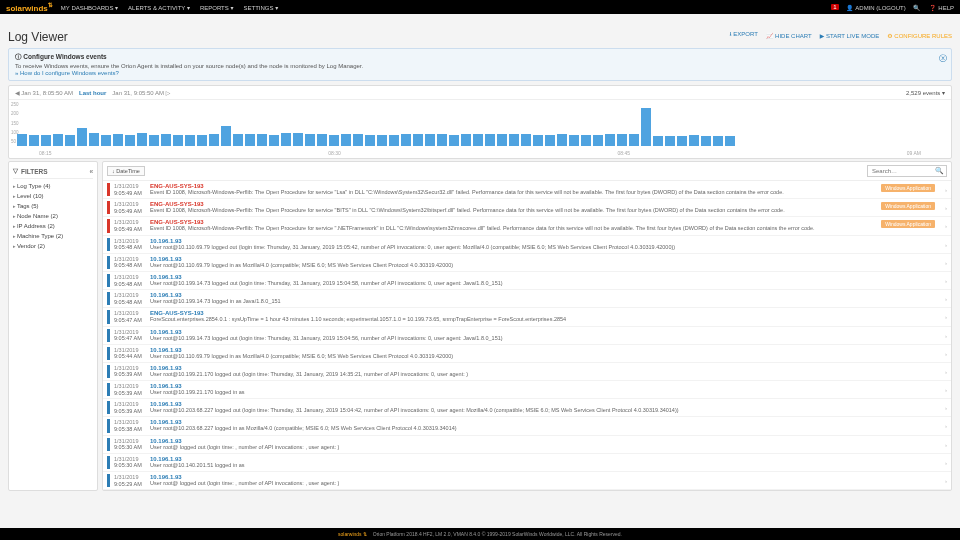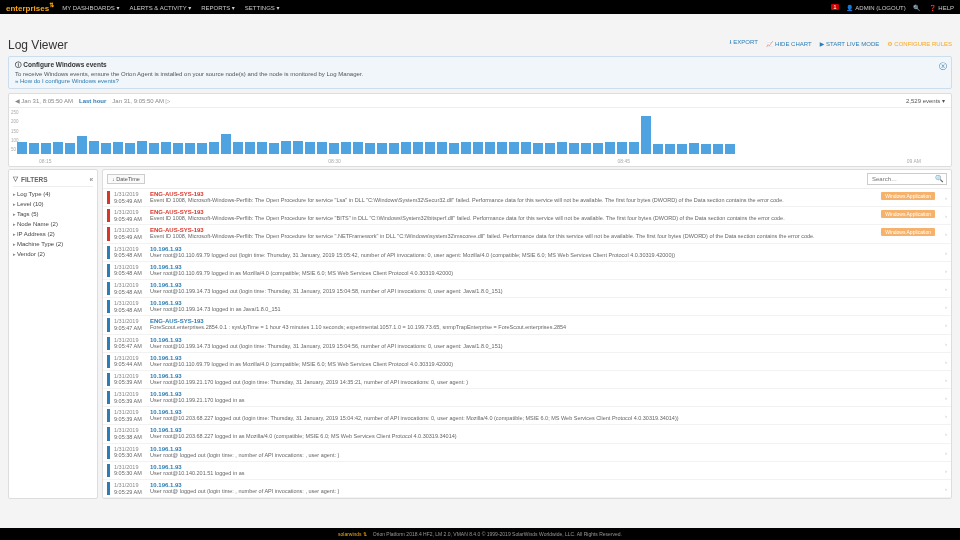--- a/index.html
+++ b/index.html
@@ -5,21 +5,21 @@
 *{margin:0;padding:0;box-sizing:border-box;font-family:Arial,Helvetica,sans-serif}
 body{background:#f4f4f4;font-size:7px;color:#333;width:960px;height:540px;overflow:hidden;position:relative}
 .topbar{background:#000;height:14px;display:flex;align-items:center;padding:0 6px;color:#ccc}
 .brand{color:#f8a81b;font-weight:bold;font-size:8px;margin-right:8px}
 .brand sup{color:#f8a81b;font-size:6px}
 .topnav{display:flex;gap:10px;flex:1}
 .topnav span{font-size:6px;cursor:pointer}
 .topright{display:flex;gap:8px;align-items:center}
 .topright span{font-size:6px;cursor:pointer}
 .notif{background:#c00;color:#fff;padding:0 2px;font-size:5px;border-radius:1px}
-.page{padding:20px 8px}
+.page{padding:12px 8px}
 .pagetitle{font-size:12px;font-weight:normal;color:#333;margin:4px 0}
 .toolbar{float:right;margin-top:-18px;display:flex;gap:8px;align-items:center}
 .toolbar a{color:#2c7db5;font-size:6px;text-decoration:none;cursor:pointer}
 .toolbar .gear{color:#f8a81b}
 .infobox{border:1px solid #cde;background:#f0f6fa;padding:4px 6px;border-radius:2px;margin-bottom:4px;position:relative}
 .infobox .close{position:absolute;right:4px;top:4px;color:#2c7db5;cursor:pointer;font-size:8px}
 .infobox b{font-size:6.5px;color:#333}
 .infobox p{font-size:6px;color:#555;margin-top:1px}
 .infobox a{color:#2c7db5;font-size:6px}
 .timewrap{border:1px solid #ddd;background:#fff;border-radius:2px;margin-bottom:2px}
@@ -56,21 +56,21 @@
 .content .msg{font-size:5.5px;color:#666;line-height:1.2}
 .badge{position:absolute;right:16px;top:3px;background:#f6b26b;color:#fff;font-size:5px;padding:1px 4px;border-radius:1px}
 .chev{position:absolute;right:4px;top:6px;color:#bbb;font-size:6px;cursor:pointer}
 .footer{position:absolute;bottom:0;left:0;right:0;background:#000;color:#999;font-size:5px;text-align:center;padding:3px 0}
 .footer .b{color:#f8a81b}
 </style>
 </head>
 <body>
 
 <div class="topbar">
-  <span class="brand"><span>enterprises</span><sup>⇅</sup></span>
+  <span class="brand"><span>solarwinds</span><sup>⇅</sup></span>
   <div class="topnav">
     <span>MY DASHBOARDS ▾</span>
     <span>ALERTS &amp; ACTIVITY ▾</span>
     <span>REPORTS ▾</span>
     <span>SETTINGS ▾</span>
   </div>
   <div class="topright">
     <span class="notif">1</span>
     <span>👤 ADMIN (LOGOUT)</span>
     <span>🔍</span>

